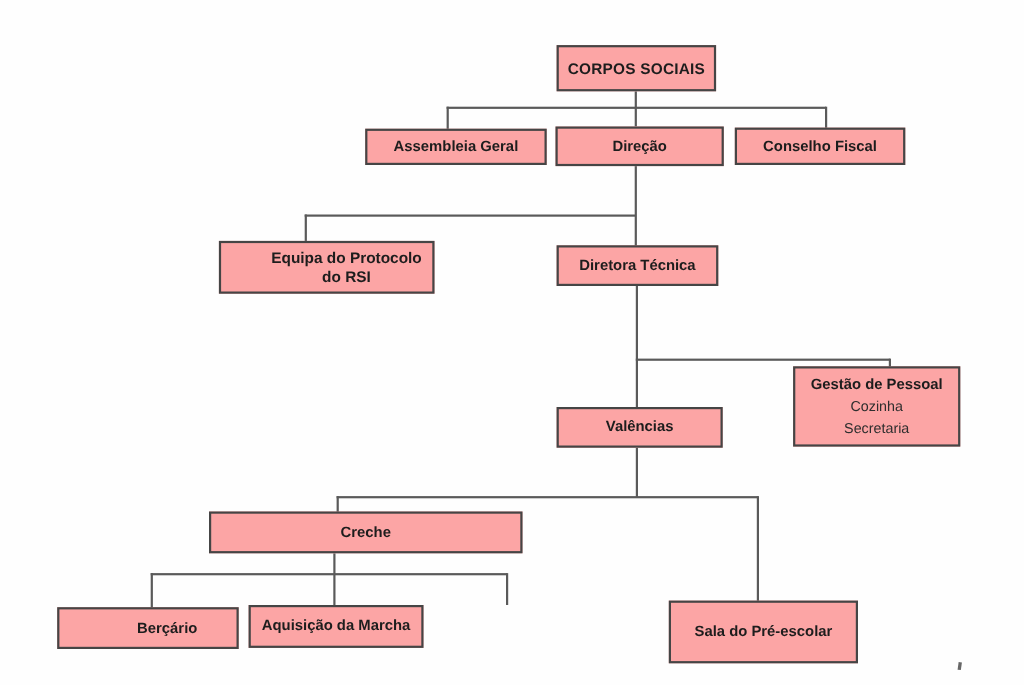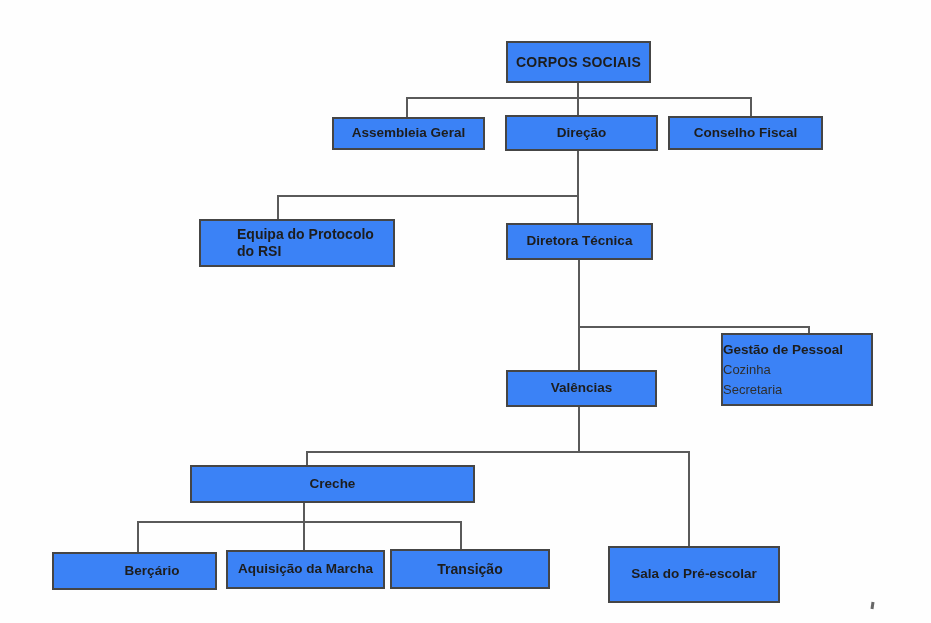--- a/index.html
+++ b/index.html
@@ -12,34 +12,34 @@
     overflow: hidden;
   }
   .line {
     position: absolute;
     background: #5a5a5a;
     z-index: 1;
   }
   .node {
     position: absolute;
     box-sizing: border-box;
-    background: #3b82f6;
+    background: #fca5a5;
     border: 2px solid #454545;
     display: flex;
     align-items: center;
     justify-content: center;
-    text-align: left;
+    text-align: center;
     color: #1d1d1d;
     font-weight: bold;
     font-size: 13.5px;
     z-index: 2;
     line-height: 1.2;
   }
   .n-corpos     { left: 506px; top:  41px; width: 145px; height: 42px; font-size: 14px; letter-spacing: 0.2px; }
-  .n-assembleia { left: 332px; top: 117px; width: 153px; height: 33px; }
+  .n-assembleia { left: 332px; top: 117px; width: 165px; height: 33px; }
   .n-direcao    { left: 505px; top: 115px; width: 153px; height: 36px; }
   .n-conselho   { left: 668px; top: 116px; width: 155px; height: 34px; }
   .n-equipa     { left: 199px; top: 219px; width: 196px; height: 48px; font-size: 14px; padding-left: 36px; }
   .n-diretora   { left: 506px; top: 223px; width: 147px; height: 37px; }
   .n-gestao     { left: 721px; top: 333px; width: 152px; height: 73px; align-items: flex-start; }
   .n-valencias  { left: 506px; top: 370px; width: 151px; height: 37px; }
   .n-creche     { left: 163px; top: 465px; width: 285px; height: 38px; margin-left: 27px; }
   .n-bercario   { left:  52px; top: 552px; width: 165px; height: 38px; padding-left: 35px; }
   .n-aquisicao  { left: 226px; top: 550px; width: 159px; height: 39px; }
   .n-transicao  { left: 390px; top: 549px; width: 160px; height: 40px; font-size: 14px; }
@@ -122,23 +122,20 @@
   </div>
 
   <div class="node n-bercario">
     <span>Berçário</span>
   </div>
 
   <div class="node n-aquisicao">
     <span>Aquisição da Marcha</span>
   </div>
 
-  <div class="node n-transicao">
-    <span>Transição</span>
-  </div>
 
   <div class="node n-sala">
     <span>Sala do Pré-escolar</span>
   </div>
 
   <div class="artifact"></div>
 
 </div>
 
 </body></html>

